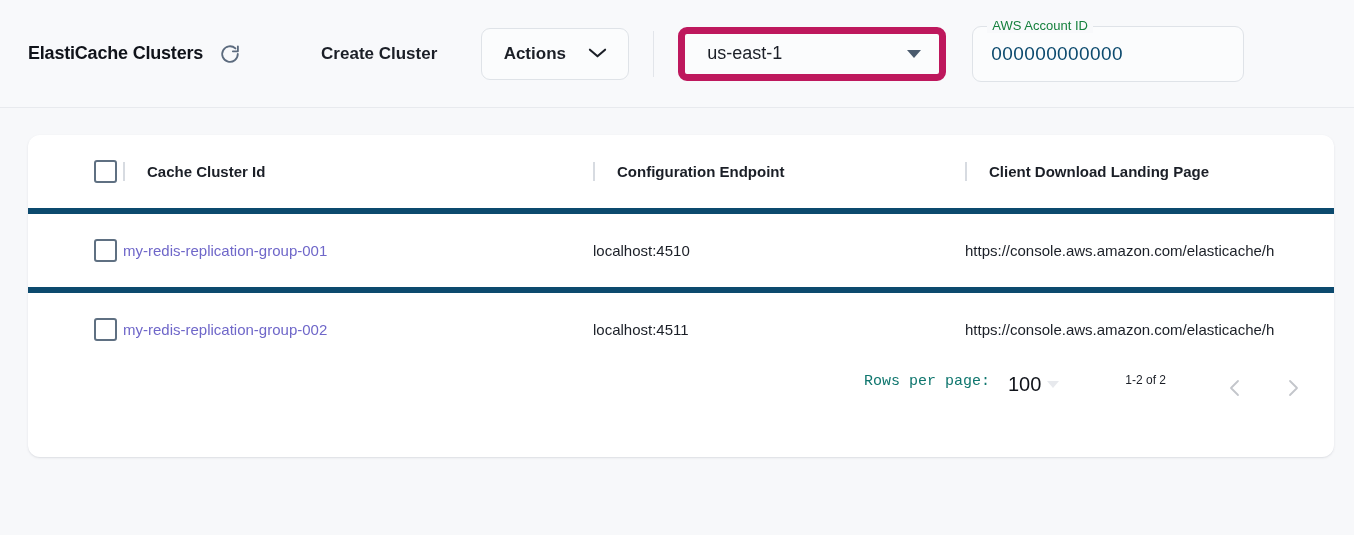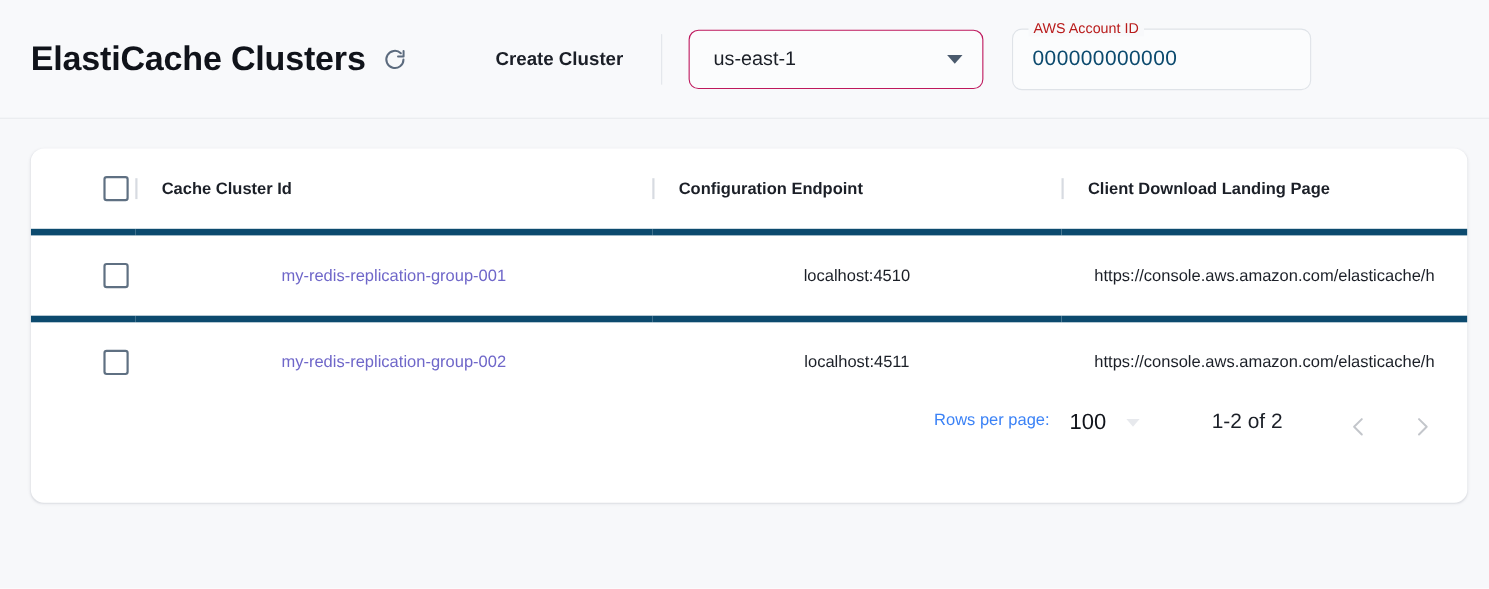--- a/index.html
+++ b/index.html
@@ -25,21 +25,21 @@
     display: flex;
     align-items: center;
     padding: 0 0 0 28px;
   }
   .title-wrap {
     display: flex;
     align-items: center;
     gap: 14px;
   }
   .page-title {
-    font-size: 31px;
+    font-size: 18px;
     font-weight: bold;
     color: #10131a;
     letter-spacing: -0.2px;
     white-space: nowrap;
   }
   .refresh-btn {
     width: 26px;
     height: 26px;
     display: flex;
     align-items: center;
@@ -93,21 +93,21 @@
     background: #e2e5ea;
     margin-left: 24px;
   }
 
   .region-select {
     margin-left: 24px;
     width: 268px;
     height: 54px;
     box-sizing: border-box;
     background: #fbfcfd;
-    border: 1px solid #be185d;
+    border: 7px solid #be185d;
     border-radius: 9px;
     display: flex;
     align-items: center;
     justify-content: space-between;
     padding: 0 18px 0 22px;
     cursor: pointer;
   }
   .region-value {
     font-size: 18px;
     color: #1b1f27;
@@ -134,21 +134,21 @@
     padding: 0 18px;
     cursor: text;
   }
   .account-label {
     position: absolute;
     top: -9px;
     left: 14px;
     padding: 0 5px;
     background: #f8f9fb;
     font-size: 13px;
-    color: #b91c1c;
+    color: #15803d;
     white-space: nowrap;
   }
   .account-value {
     font-size: 19px;
     color: #0c4a6e;
     letter-spacing: 0.4px;
     white-space: nowrap;
   }
 
   
@@ -169,21 +169,21 @@
     width: 100%;
     border-collapse: collapse;
     table-layout: fixed;
   }
   .col-check  { width: 95px; }
   .col-name   { width: 470px; }
   .col-endp   { width: 372px; }
   .col-land   { width: 369px; }
 
   .table th, .table td {
-    text-align: center;
+    text-align: left;
     vertical-align: middle;
     padding: 0;
   }
   thead tr { height: 73px; }
   tbody tr { height: 73px; border-top: 6px solid #0c4a6e; }
 
   .th-inner {
     display: flex;
     align-items: center;
     height: 73px;
@@ -248,43 +248,44 @@
     top: 219px;
     height: 103px;
     display: flex;
     align-items: flex-start;
     justify-content: flex-end;
     padding: 19px 24px 0 0;
     box-sizing: border-box;
   }
   .rpp-label {
     font-size: 15px;
-    color: #3b82f6;
-    white-space: nowrap;
+    color: #0f766e;
+    white-space: nowrap;
+    font-family: Liberation Mono, monospace;
   }
   .rpp-select {
     display: flex;
     align-items: center;
-    gap: 18px;
+    gap: 6px;
     margin-left: 18px;
     cursor: pointer;
   }
   .rpp-value {
     font-size: 20px;
     color: #10131a;
     white-space: nowrap;
   }
   .tri-down-faint {
     width: 0; height: 0;
     border-left: 6px solid transparent;
     border-right: 6px solid transparent;
     border-top: 7px solid #e7e9ed;
   }
   .range-label {
-    font-size: 19px;
+    font-size: 12px;
     color: #1b1f27;
     margin-left: 66px;
     white-space: nowrap;
   }
   .pg-btn {
     width: 34px;
     height: 34px;
     display: flex;
     align-items: center;
     justify-content: center;
@@ -304,20 +305,28 @@
     <div class="refresh-btn">
       <svg width="22" height="22" viewBox="0 0 24 24" fill="none" stroke="currentColor" stroke-width="2" stroke-linecap="round" stroke-linejoin="round">
         <path d="M20.5 12a8.5 8.5 0 1 1-2.6-6.1"></path>
         <polyline points="20.6,3.6 20.6,9.1 15.1,9.1"></polyline>
       </svg>
     </div>
   </div>
 
   <button class="create-btn">Create Cluster</button>
 
+  <div class="actions-btn">
+    <span class="actions-label">Actions</span>
+    <span class="chev-down">
+      <svg width="19" height="12" viewBox="0 0 20 12" fill="none" stroke="currentColor" stroke-width="2.2" stroke-linecap="round" stroke-linejoin="round">
+        <polyline points="2,2.5 10,9.5 18,2.5"></polyline>
+      </svg>
+    </span>
+  </div>
 
   <div class="vdivider"></div>
 
   <div class="region-select">
     <span class="region-value">us-east-1</span>
     <span class="tri-down"></span>
   </div>
 
   <div class="account-field">
     <span class="account-label">AWS Account ID</span>

